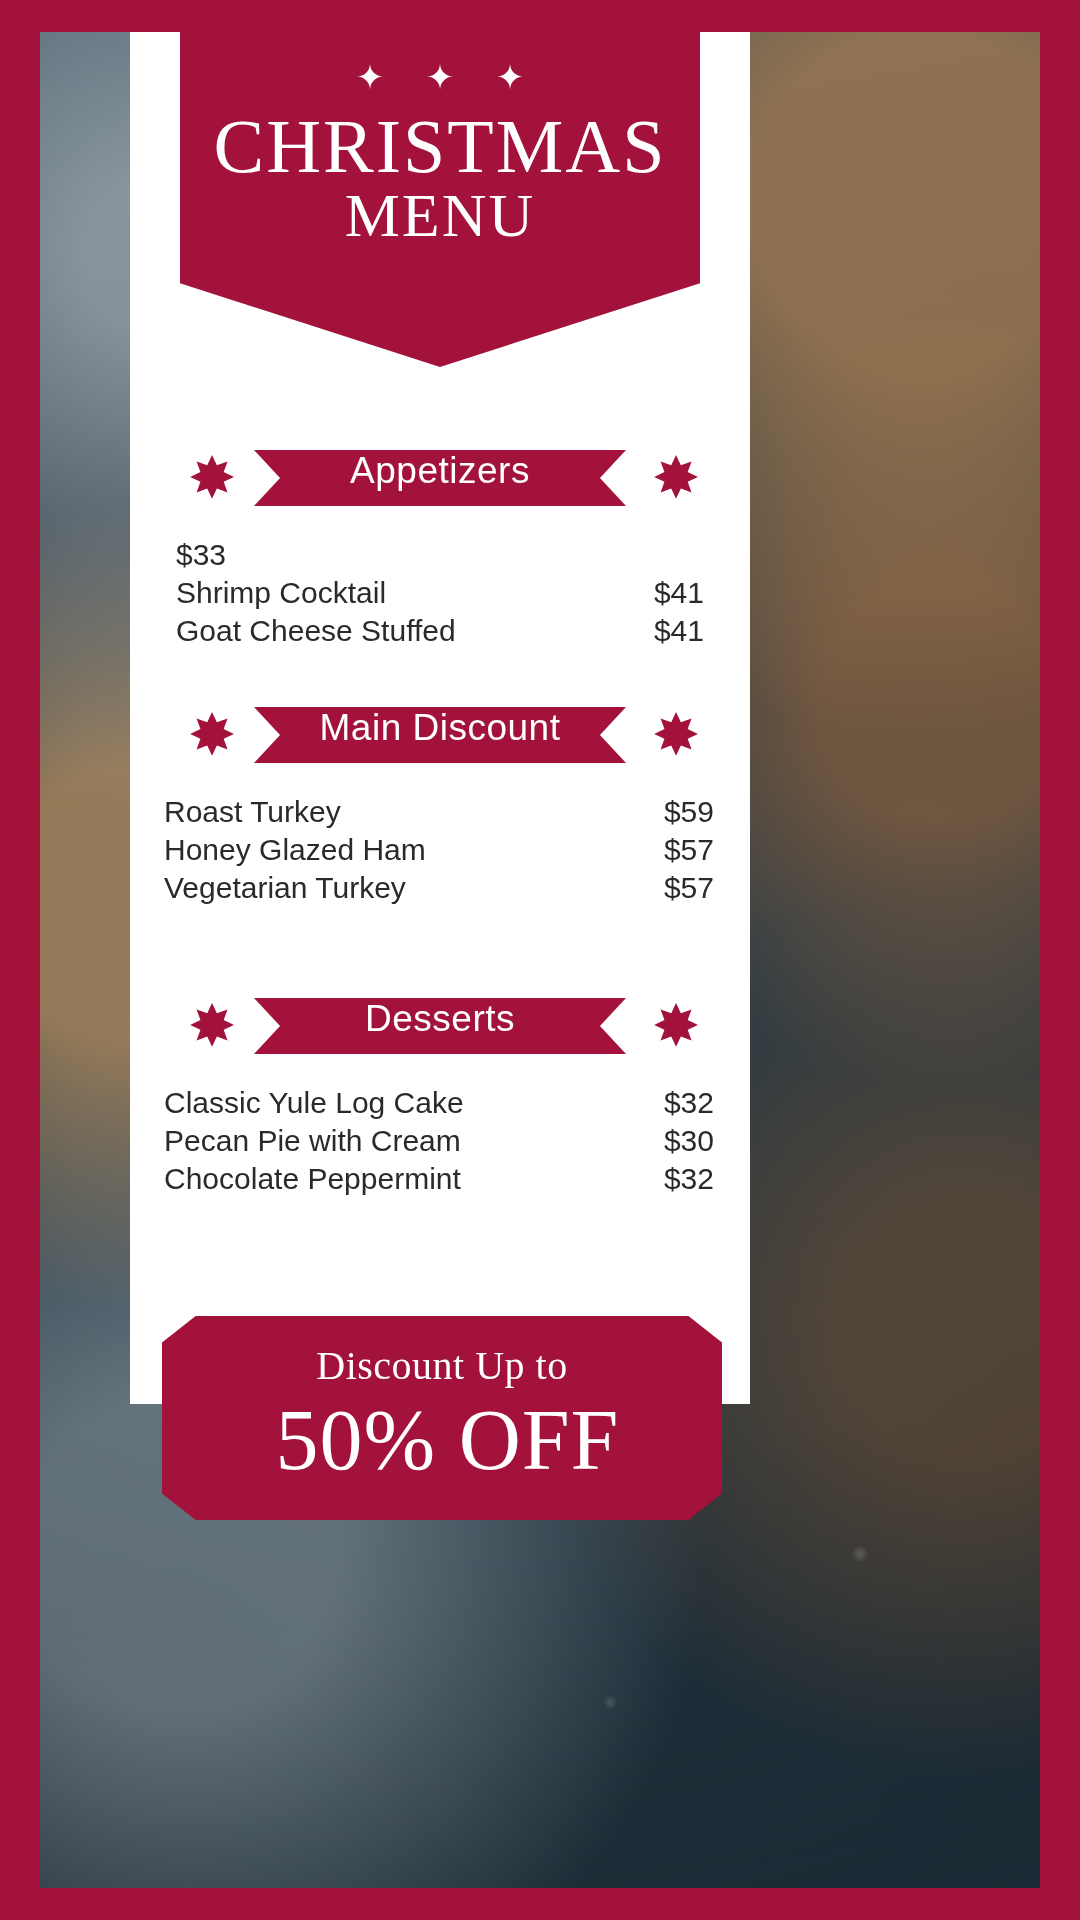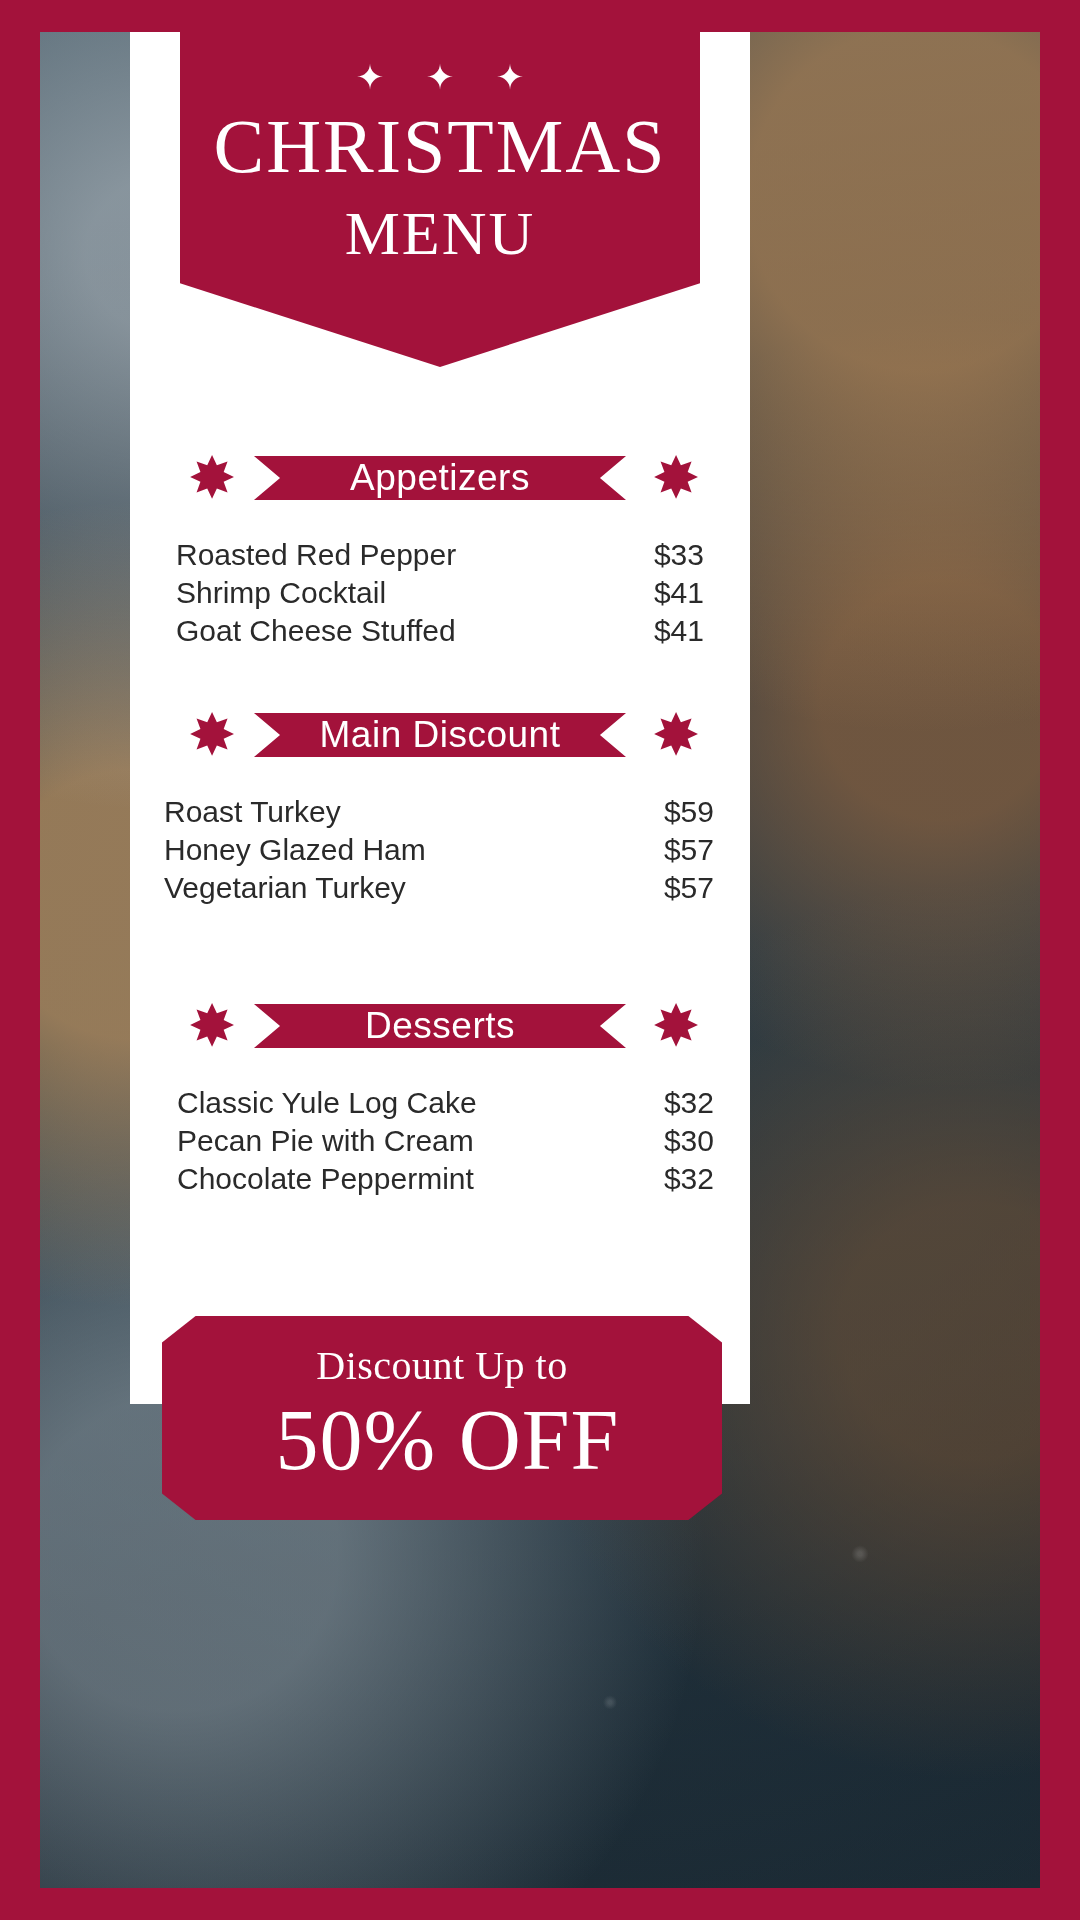--- a/index.html
+++ b/index.html
@@ -81,21 +81,21 @@
     font-size: 76px;
     letter-spacing: 2px;
     line-height: 1;
     margin-top: 14px;
   }
   .title-sub {
     font-family: "Liberation Serif", serif;
     font-size: 62px;
     letter-spacing: 2px;
     line-height: 1;
-    margin-top: 18px;
+    margin-top: 0;
   }
 
   
   .section {
     position: absolute;
     left: 130px;
     width: 620px;
   }
   .sec-appetizers { top: 440px; }
   .sec-main       { top: 697px; }
@@ -104,25 +104,25 @@
   .ribbon-row {
     position: relative;
     height: 76px;
     display: flex;
     align-items: center;
     justify-content: center;
   }
   .ribbon {
     position: relative;
     width: 372px;
-    height: 44px;
+    height: 56px;
     background: #a3123b;
     clip-path: polygon(0 0, 100% 0, 93% 50%, 100% 100%, 0 100%, 7% 50%);
     display: flex;
-    align-items: center;
+    align-items: flex-start;
     justify-content: center;
   }
   .ribbon-label {
     color: #ffffff;
     font-size: 37px;
     letter-spacing: 0.5px;
     white-space: nowrap;
   }
   .star {
     position: absolute;
@@ -145,21 +145,21 @@
     justify-content: space-between;
     align-items: baseline;
     font-size: 30px;
     color: #2a2a2a;
     line-height: 1.26;
   }
   .item-name { white-space: nowrap; }
   .item-price { white-space: nowrap; }
 
   .sec-main .items     { padding: 0 36px 0 34px; }
-  .sec-desserts .items { padding: 0 36px 0 34px; margin-left: 13px; }
+  .sec-desserts .items { padding: 0 36px 0 34px; }
 
   
   .discount {
     position: absolute;
     left: 162px;
     top: 1316px;
     width: 560px;
     height: 204px;
     background: #a3123b;
     clip-path: polygon(6% 0, 94% 0, 100% 13%, 100% 87%, 94% 100%, 6% 100%, 0 87%, 0 13%);
@@ -199,21 +199,20 @@
   <div class="section sec-appetizers">
     <div class="ribbon-row">
       <span class="star star-left">✸</span>
       <div class="ribbon">
         <span class="ribbon-label">Appetizers</span>
       </div>
       <span class="star star-right">✸</span>
     </div>
     <div class="items">
       <div class="item-row">
-        <span class="item-name">Roasted Red Pepper</span>
         <span class="item-price">$33</span>
       </div>
       <div class="item-row">
         <span class="item-name">Shrimp Cocktail</span>
         <span class="item-price">$41</span>
       </div>
       <div class="item-row">
         <span class="item-name">Goat Cheese Stuffed</span>
         <span class="item-price">$41</span>
       </div>

